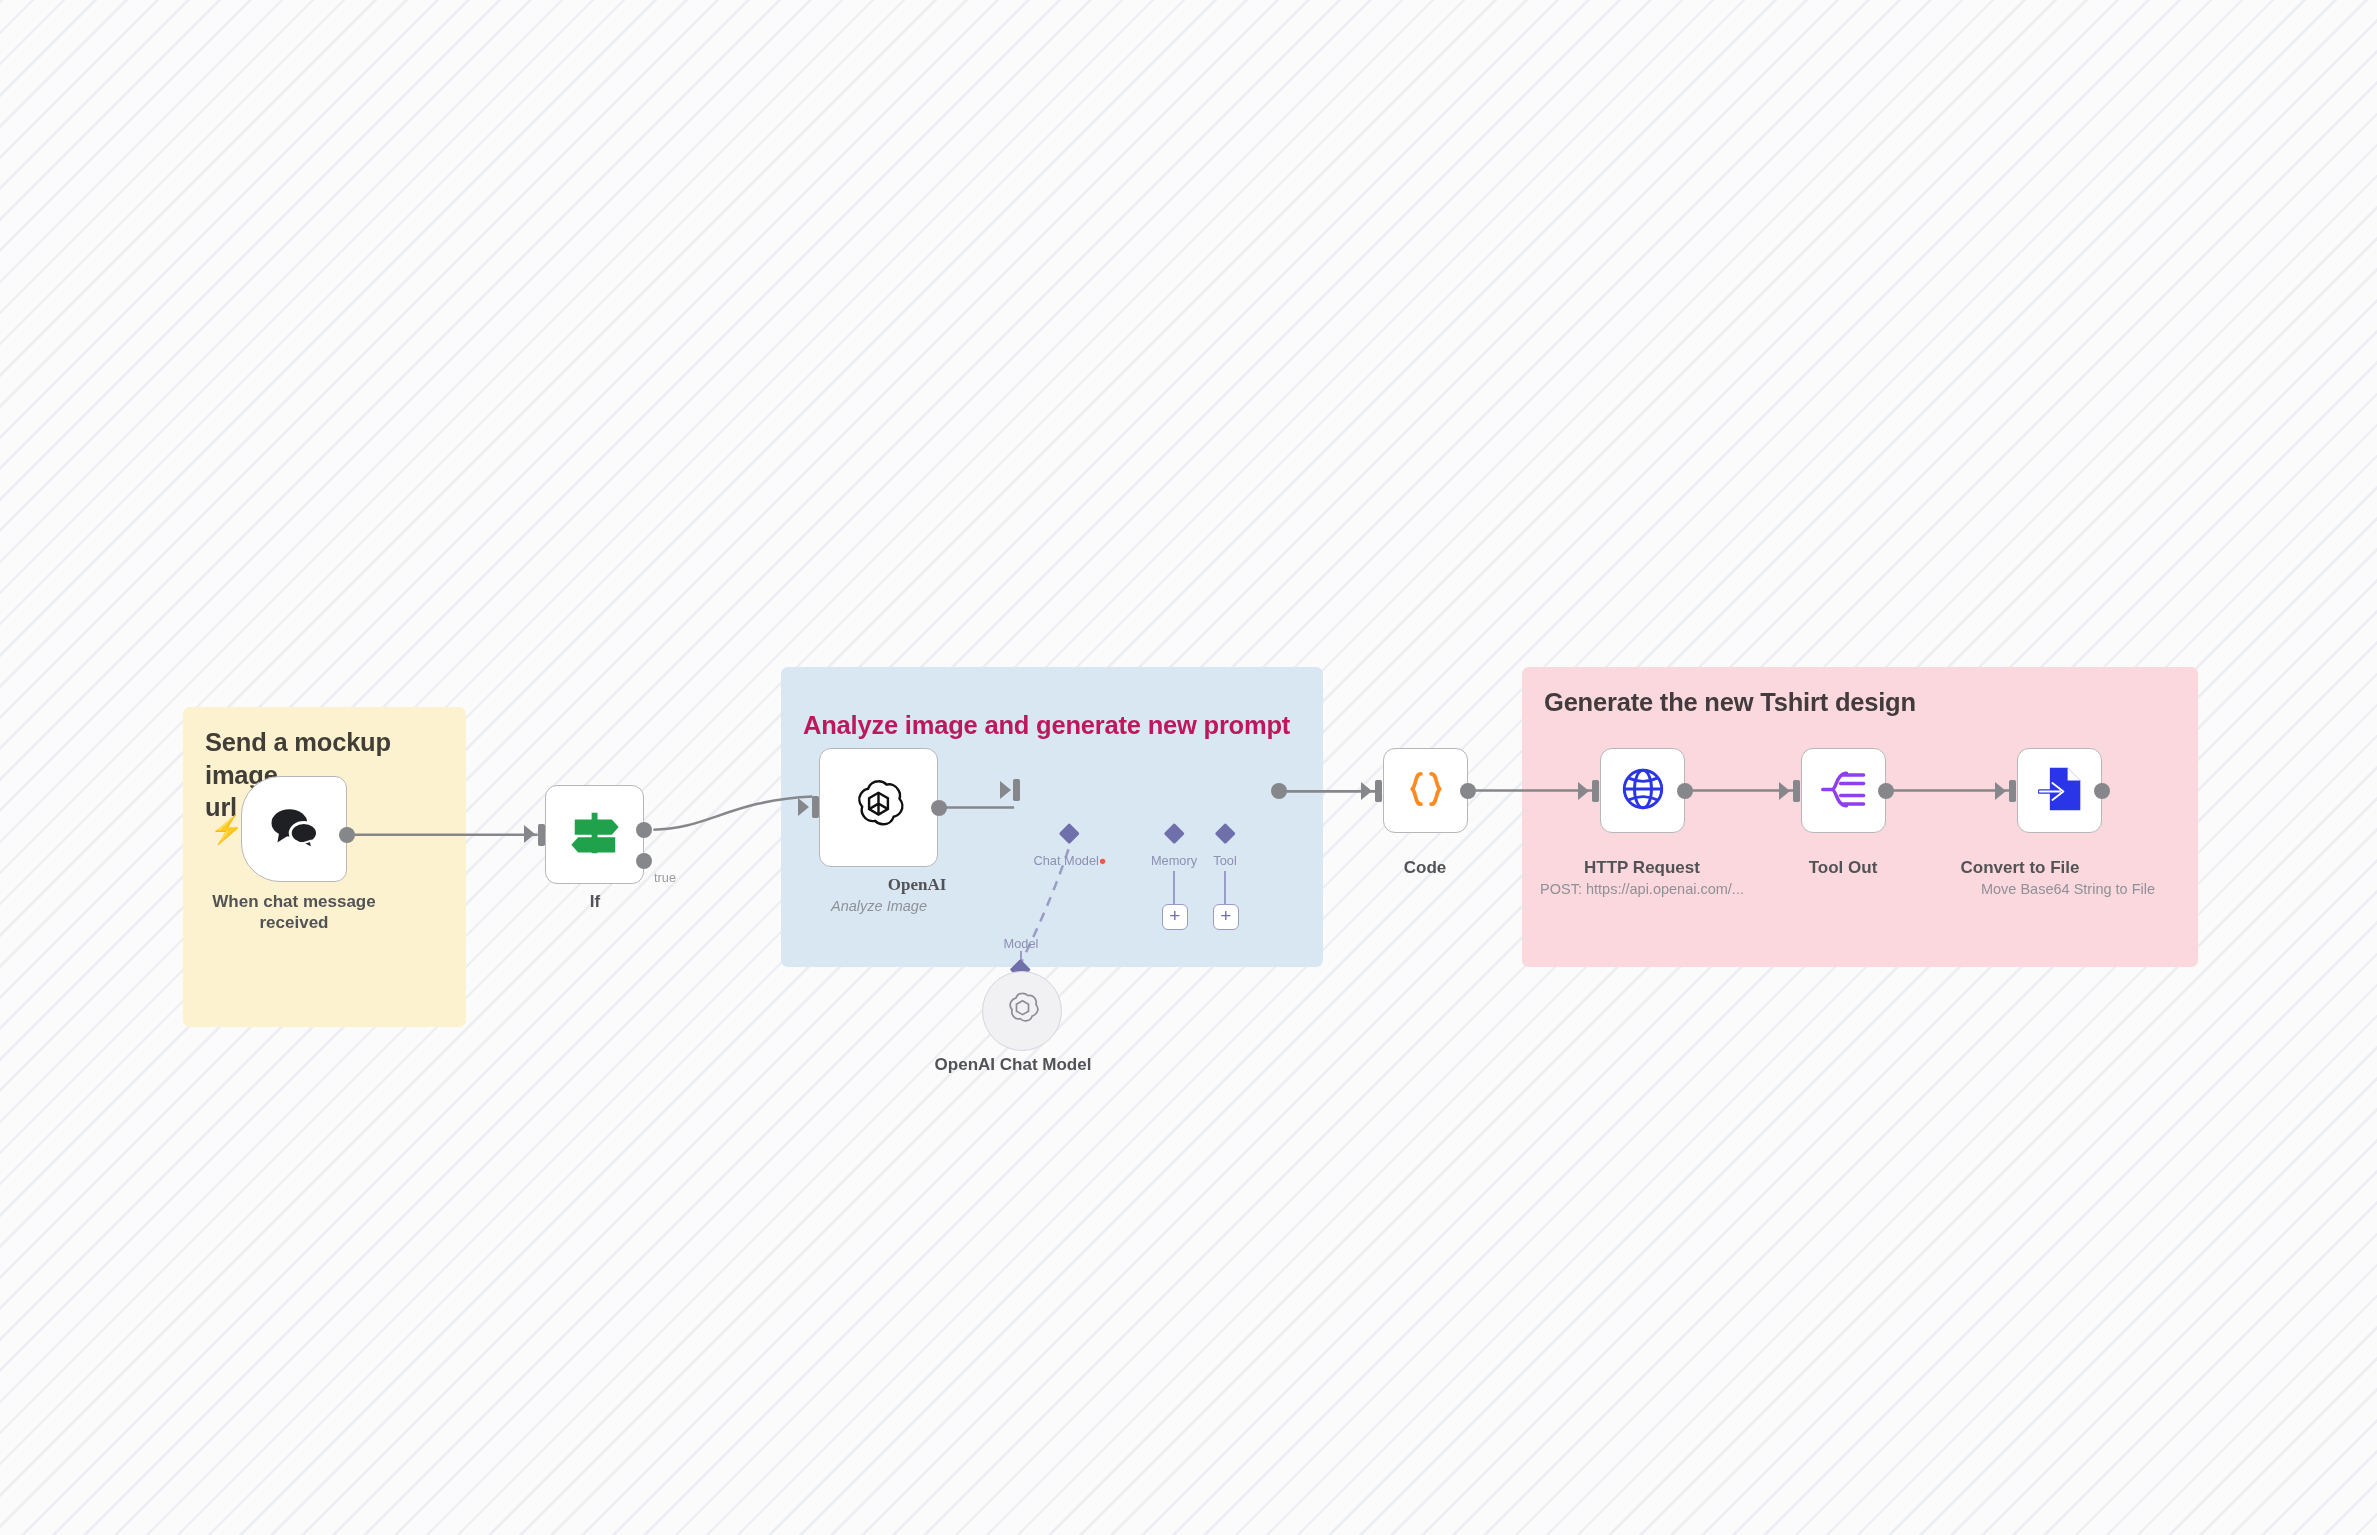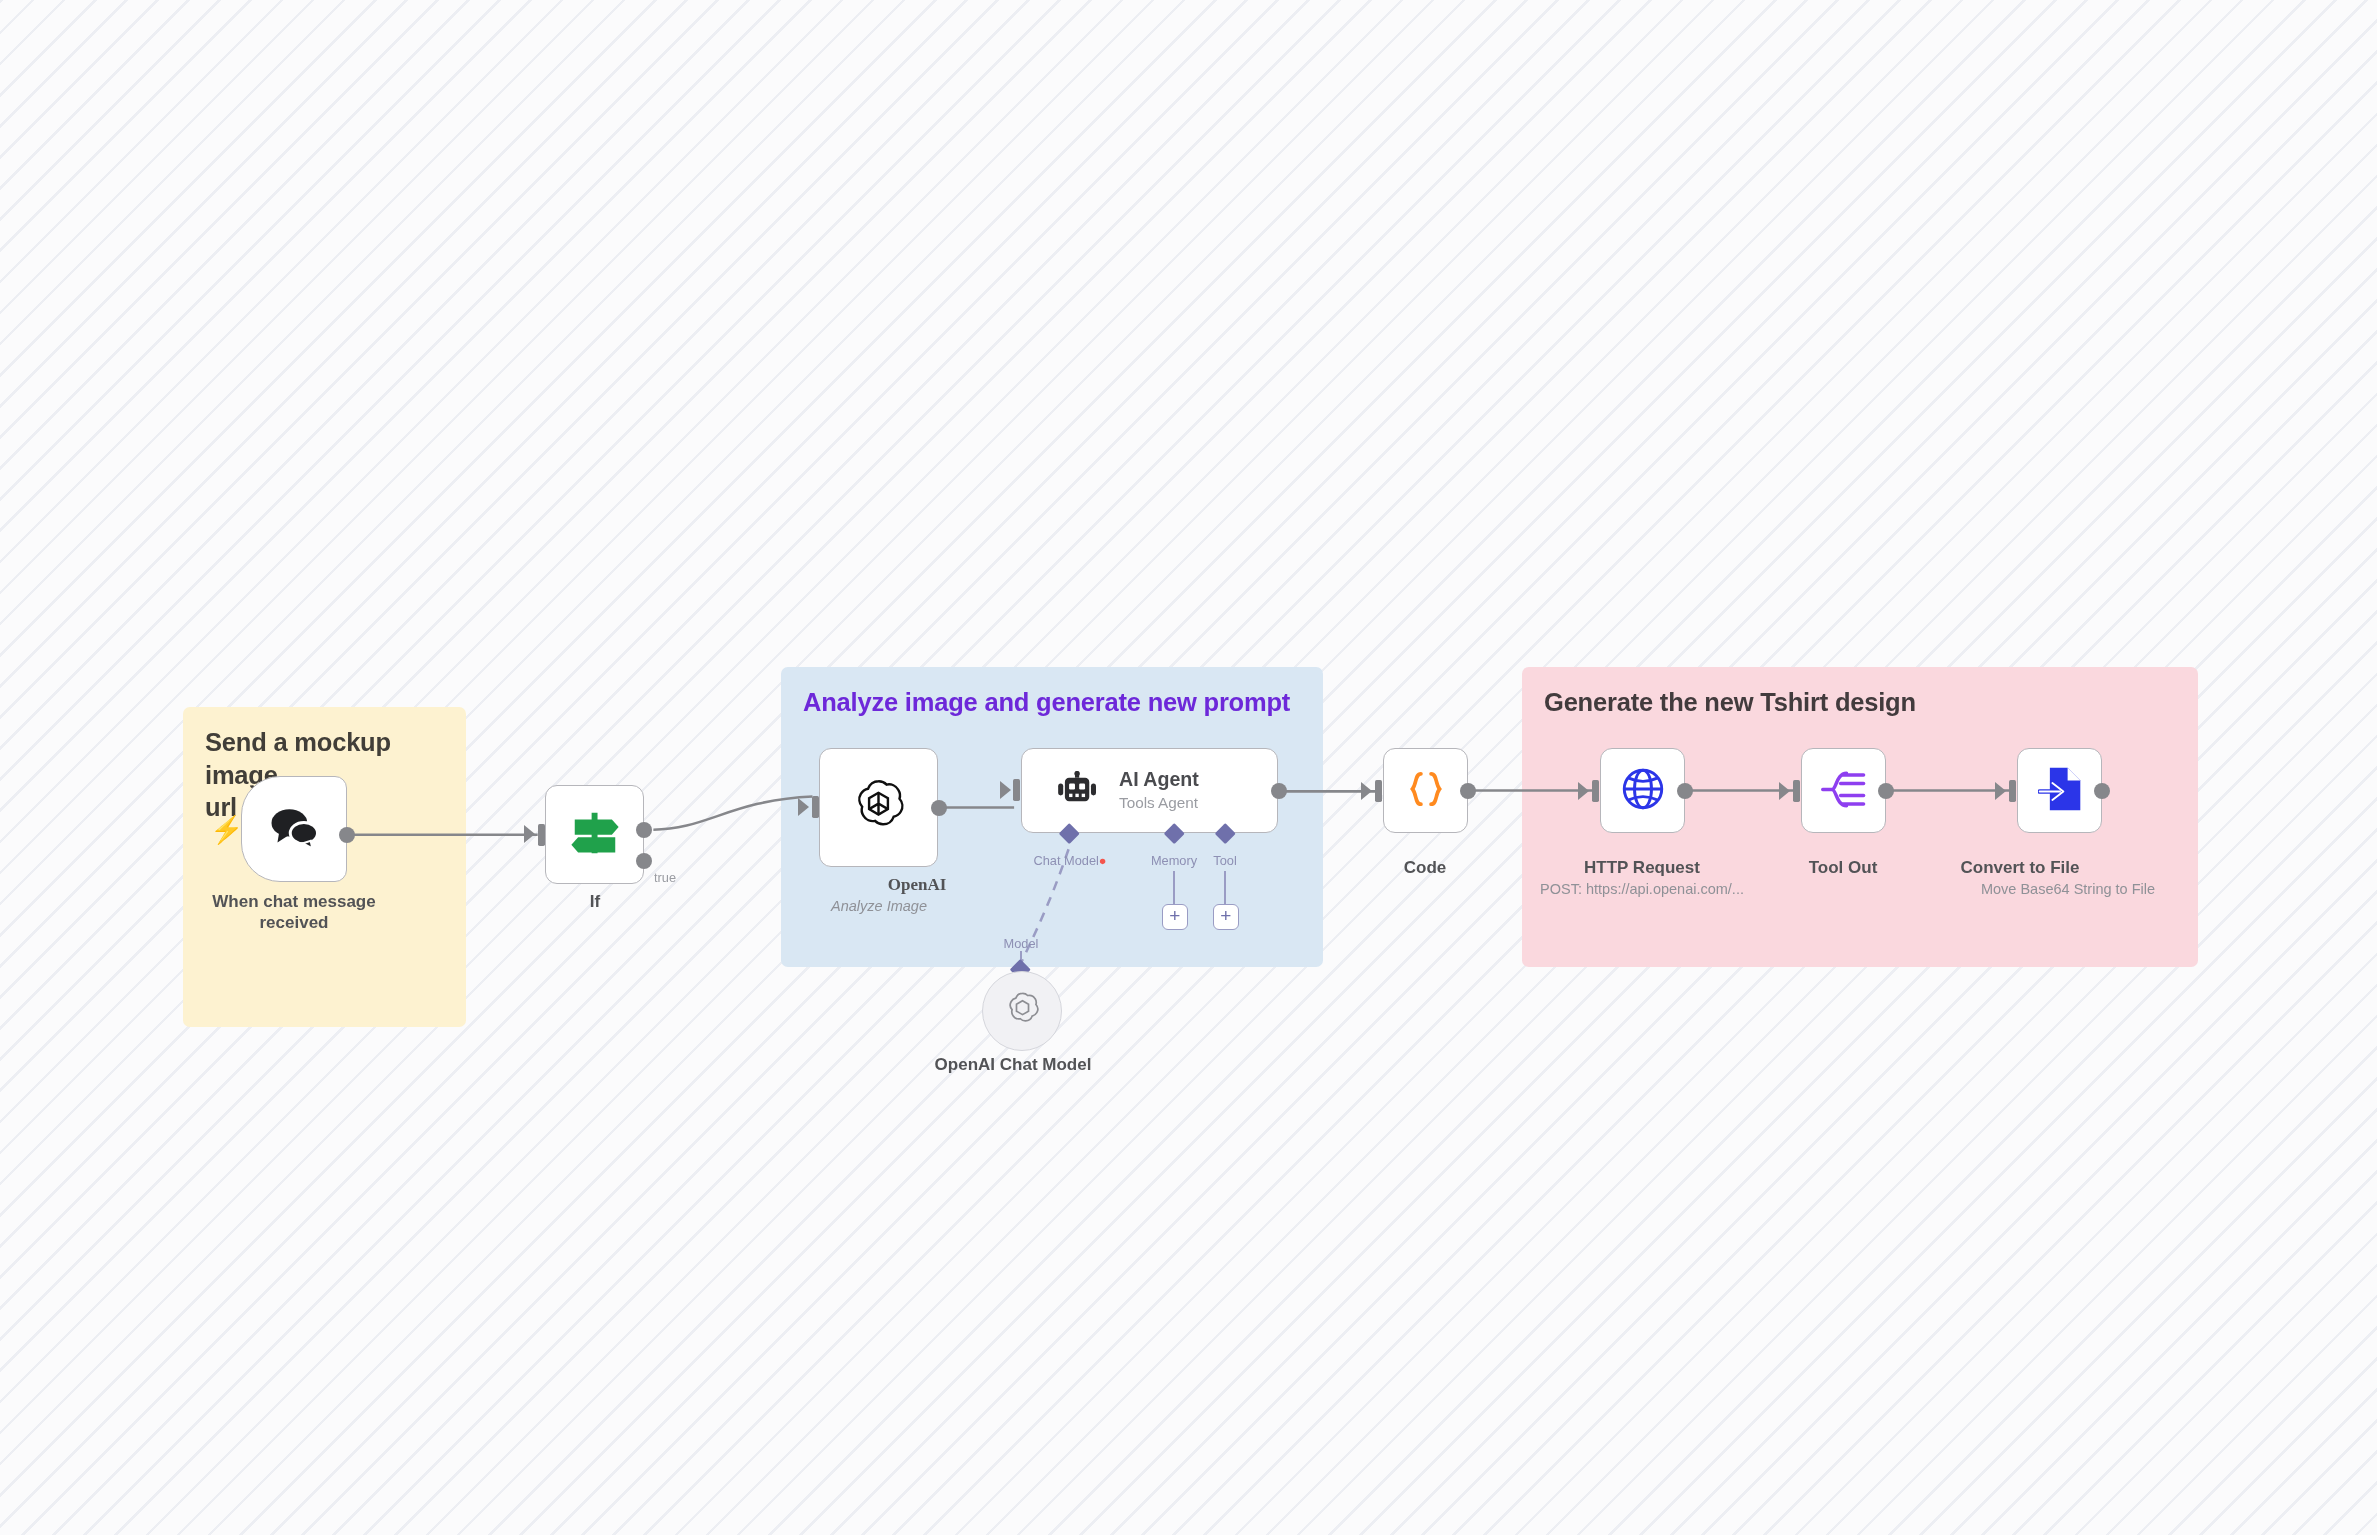--- a/index.html
+++ b/index.html
@@ -38,21 +38,21 @@
     font-weight: 700;
     color: #3f3d3a;
     line-height: 1.28;
     letter-spacing: -0.2px;
     margin: 0;
     white-space: pre-line;
   }
   .sticky.yellow { background: #fdf2d0; }
   .sticky.yellow .sticky-title { color: #413e38; }
   .sticky.blue   { background: #d9e7f3; }
-  .sticky.blue .sticky-title { color: #6d28d9; }
+  .sticky.blue .sticky-title { color: #be185d; margin-top: 23px; }
   .sticky.pink   { background: #fad8de; }
   .sticky.pink .sticky-title { color: #423b3d; }
 
   
   #edges {
     position: absolute;
     left: 0; top: 0;
     width: 2377px;
     height: 1536px;
     pointer-events: none;
@@ -270,40 +270,20 @@
         <path d="M12 6.6v4.28l3.7 2.14M12 10.88 8.3 13.02M12 10.88v4.28"></path>
       </svg>
     </span>
   </div>
   <div class="node-label" style="left:917px; top:875px;font-family:Liberation Serif, serif;">OpenAI</div>
   <div class="node-sub" style="left:879px; top:898px;font-style:italic;">Analyze Image</div>
   <span class="dot-out" style="left:931px; top:800px;"></span>
 
   <span class="arrow-in" style="left:1000px; top:781px;"></span>
   <span class="bar-in" style="left:1013px; top:779px;"></span>
-  <div class="node wide" style="left:1021px; top:748px; width:257px; height:85px;">
-    <span class="icon">
-      <svg width="39" height="37" viewBox="0 0 46 44">
-        <rect x="20" y="1" width="5" height="7" fill="#2c2c2f"></rect>
-        <circle cx="22.5" cy="3" r="3.2" fill="#2c2c2f"></circle>
-        <rect x="8" y="8" width="29" height="28" rx="5" fill="#2c2c2f"></rect>
-        <rect x="0" y="15" width="6" height="14" rx="3" fill="#2c2c2f"></rect>
-        <rect x="39" y="15" width="6" height="14" rx="3" fill="#2c2c2f"></rect>
-        <rect x="13" y="15" width="7" height="7" rx="1.4" fill="#ffffff"></rect>
-        <rect x="25" y="15" width="7" height="7" rx="1.4" fill="#ffffff"></rect>
-        <rect x="13" y="27" width="4" height="4" fill="#ffffff"></rect>
-        <rect x="20.5" y="27" width="4" height="4" fill="#ffffff"></rect>
-        <rect x="28" y="27" width="4" height="4" fill="#ffffff"></rect>
-      </svg>
-    </span>
-    <span class="wide-text">
-      <span class="wide-title">AI Agent</span>
-      <span class="wide-sub">Tools Agent</span>
-    </span>
-  </div>
   <span class="dot-out" style="left:1271px; top:783px;"></span>
 
   <span class="diamond" style="left:1062px; top:826px;"></span>
   <span class="conn-label" style="left:1070px; top:853px;"><span>Chat Model</span><span class="req-dot">●</span></span>
 
   <span class="diamond" style="left:1167px; top:826px;"></span>
   <span class="conn-label" style="left:1174px; top:853px;">Memory</span>
   <span class="stem" style="left:1173px; top:871px; height:36px;"></span>
   <span class="plus-btn" style="left:1162px; top:904px;">+</span>
 

